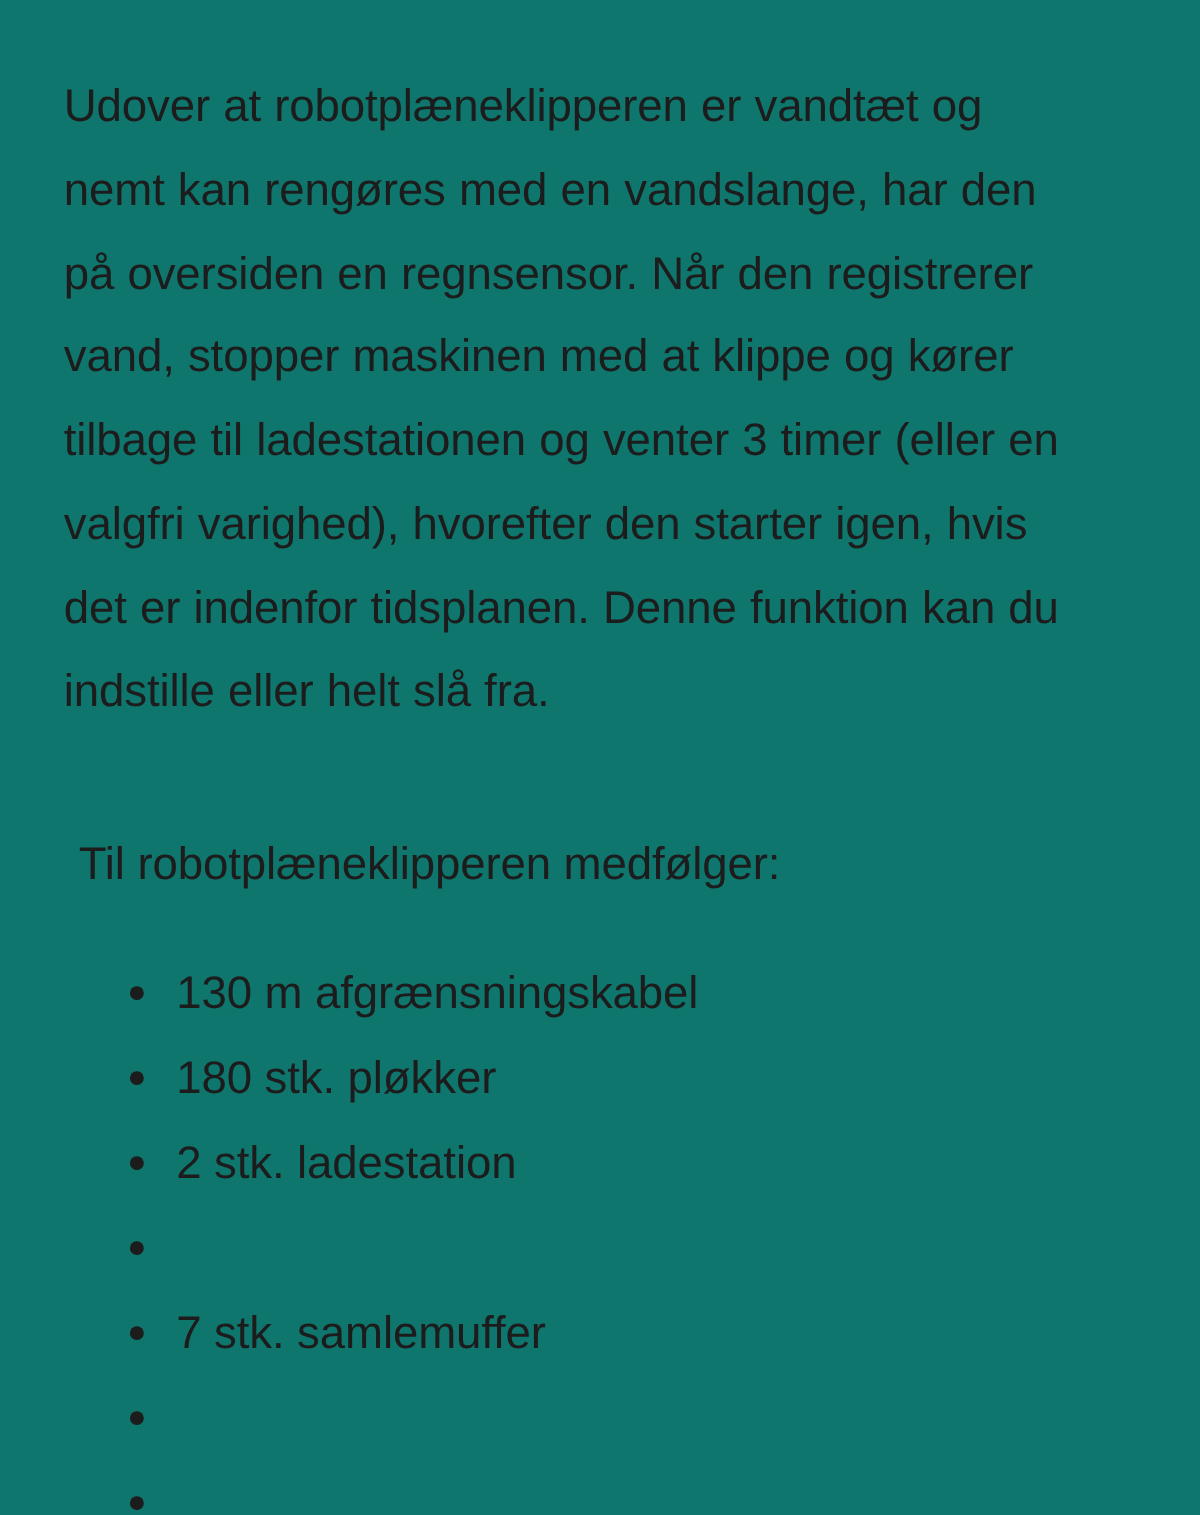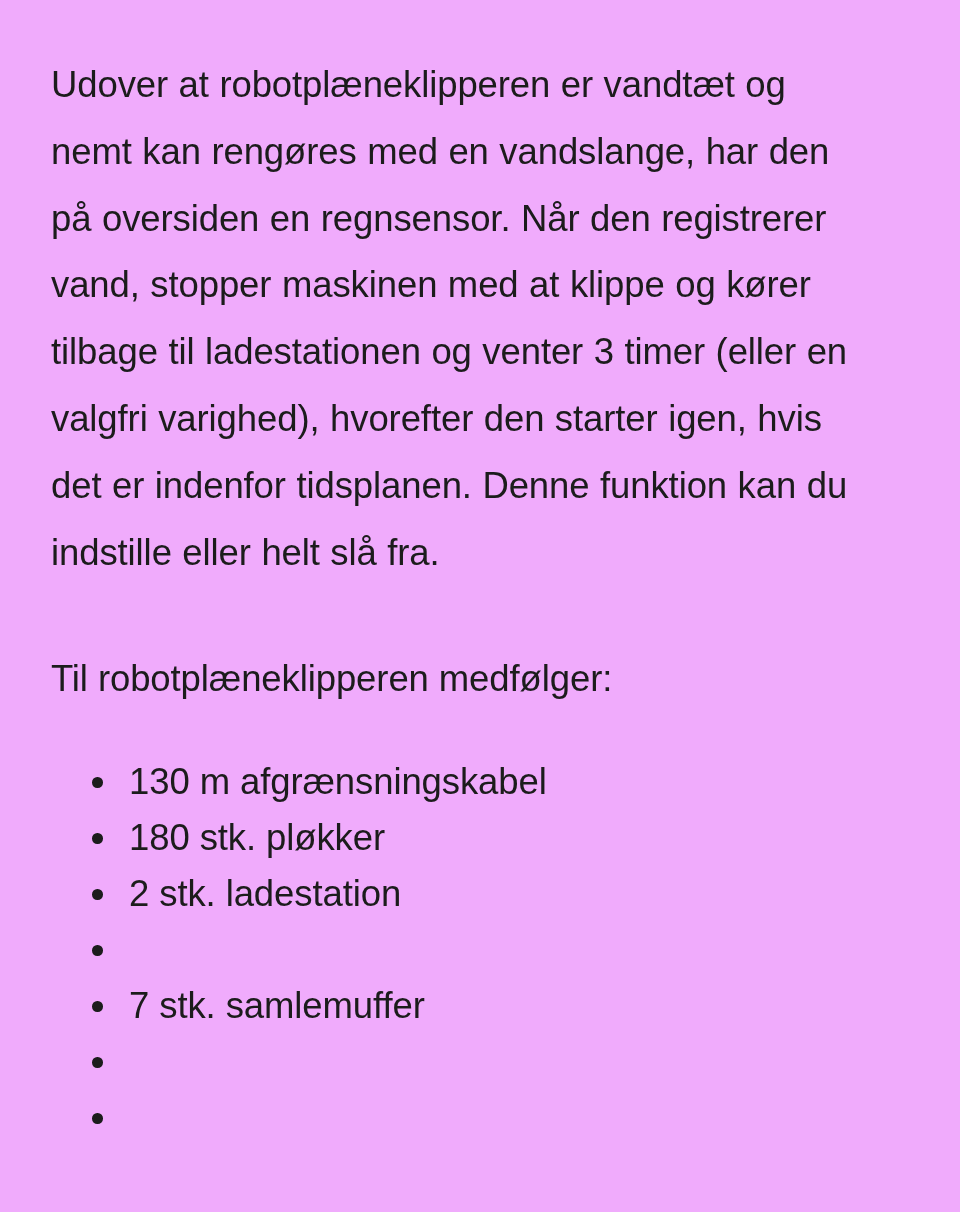--- a/index.html
+++ b/index.html
@@ -15,21 +15,21 @@
     overflow: hidden;
     font-family: "Liberation Sans", "DejaVu Sans", sans-serif;
     color: #1c1c1c;
     -webkit-font-smoothing: antialiased;
   }
 
   .page {
     position: relative;
     width: 960px;
     height: 1212px;
-    background: #f0abfc;
+    background: #0f766e;
     box-sizing: border-box;
   }
 
   .content {
     position: absolute;
     left: 51px;
     top: 52px;
     width: 830px;
   }
 
@@ -43,21 +43,21 @@
     color: #1c1c1c;
     font-weight: 400;
     text-align: left;
     max-width: 818px;
     hyphens: none;
     -webkit-hyphens: none;
   }
 
   
   .list-intro {
-    margin: 0;
+    margin: 12px;
     position: absolute;
     left: 0;
     top: 604px;
     font-size: 36.5px;
     line-height: 46px;
     letter-spacing: -0.1px;
     color: #1c1c1c;
     font-weight: 400;
     white-space: nowrap;
   }
@@ -67,21 +67,21 @@
     position: absolute;
     left: 0;
     top: 700px;
     margin: 0;
     padding: 0;
     list-style: none;
   }
 
   .includes-list li {
     position: relative;
-    margin: 4px;
+    margin: 16px;
     padding: 0 0 0 74px;
     height: 52px;
     line-height: 52px;
     font-size: 36.5px;
     letter-spacing: -0.1px;
     color: #1c1c1c;
     white-space: nowrap;
   }
 
   .includes-list li .bullet {

